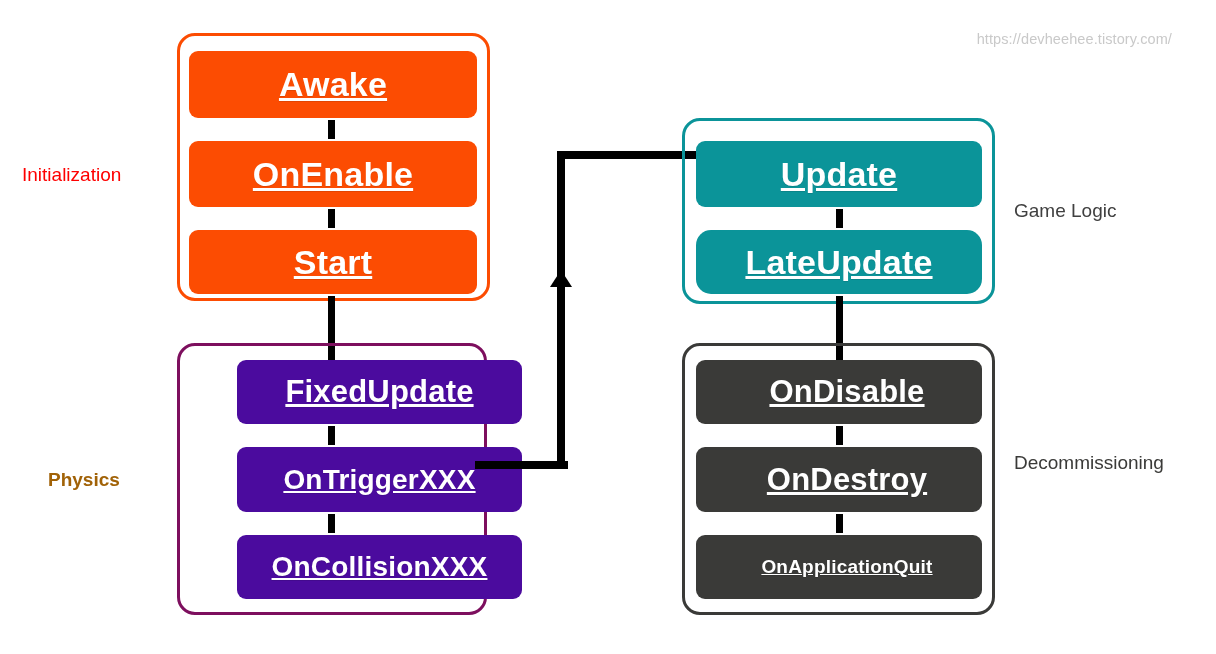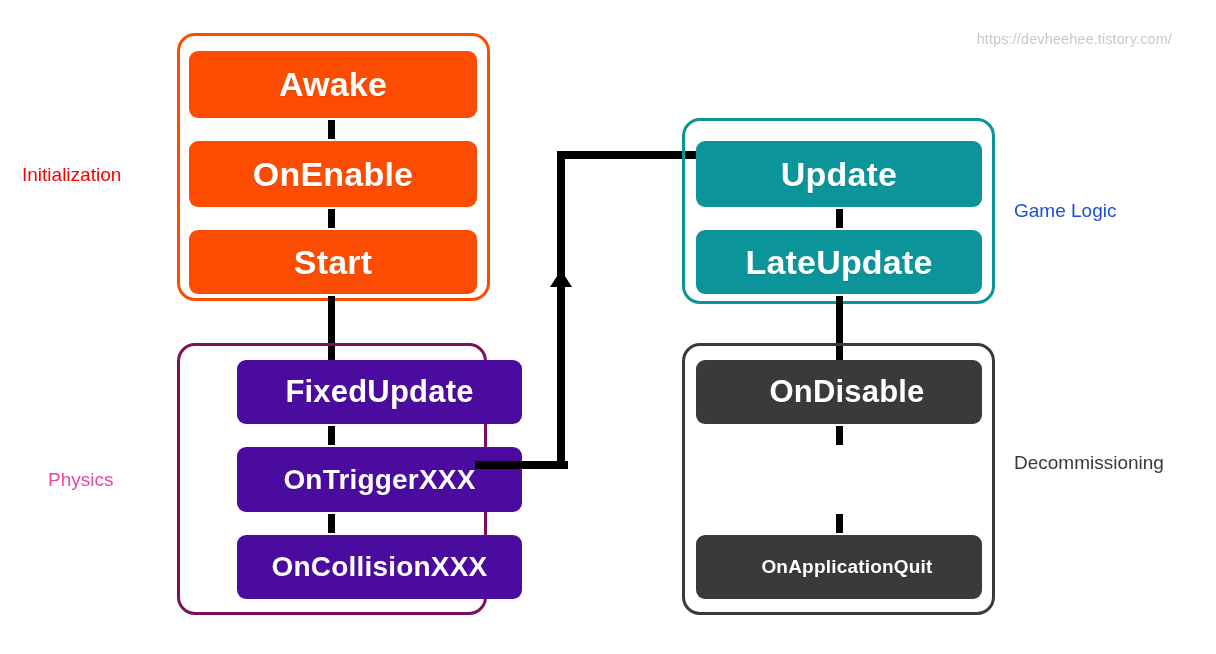--- a/index.html
+++ b/index.html
@@ -36,37 +36,38 @@
   .group.decom  { border-color:#3a3a38; }
 
   
   .phase-label{
     position:absolute;
     font-size:19px;
     font-weight:400;
     white-space:nowrap;
   }
   .phase-label.init  { color:#fe0000; }
-  .phase-label.phys  { color:#ec4899; }
-  .phase-label.logic { color:#1d4ed8; }
+  .phase-label.phys  { color:#a16207;font-weight:bold; }
+  .phase-label.logic { color:#404040; }
   .phase-label.decom { color:#3a3a38; }
 
   
   .node{
     position:absolute;
     display:flex;
     align-items:center;
     justify-content:center;
     border-radius:9px;
     color:#ffffff;
     font-weight:bold;
     letter-spacing:0.2px;
     text-align:center;
     box-sizing:border-box;
     text-shadow:0 1px 0 rgba(0,0,0,0.10);
+    text-decoration:underline;
   }
   .node.orange { background:#fc4c02; }
   .node.purple { background:#4b0b9e;margin-left:48px; }
   .node.teal   { background:#0b9499; }
   .node.dark   { background:#3a3a38;padding-left:16px; }
 
   
   .tick{
     position:absolute;
     width:7px;
@@ -126,30 +127,31 @@
   <div class="wire" style="left:557px;top:151px;width:147px;height:8px;"></div>
 
   <div class="group logic" style="left:682px;top:118px;width:313px;height:186px;"></div>
 
   <div class="phase-label logic" style="left:1014px;top:200px;">Game Logic</div>
 
   <div class="node teal" style="left:696px;top:141px;width:286px;height:66px;font-size:34px;">Update</div>
 
   <div class="tick" style="left:836px;top:209px;height:19px;"></div>
 
-  <div class="node teal" style="left:696px;top:230px;width:286px;height:64px;font-size:34px;">LateUpdate</div>
+  <div class="node teal" style="left:696px;top:230px;width:286px;height:64px;font-size:34px;border-radius:15px;">LateUpdate</div>
 
   <div class="tick" style="left:836px;top:296px;height:66px;"></div>
 
   <div class="group decom" style="left:682px;top:343px;width:313px;height:272px;"></div>
 
   <div class="phase-label decom" style="left:1014px;top:452px;">Decommissioning</div>
 
   <div class="node dark" style="left:696px;top:360px;width:286px;height:64px;font-size:31px;">OnDisable</div>
 
   <div class="tick" style="left:836px;top:426px;height:19px;"></div>
 
+  <div class="node dark" style="left:696px;top:447px;width:286px;height:65px;font-size:31px;">OnDestroy</div>
 
   <div class="tick" style="left:836px;top:514px;height:19px;"></div>
 
   <div class="node dark" style="left:696px;top:535px;width:286px;height:64px;font-size:19px;">OnApplicationQuit</div>
 
 </div>
 
 </body></html>

